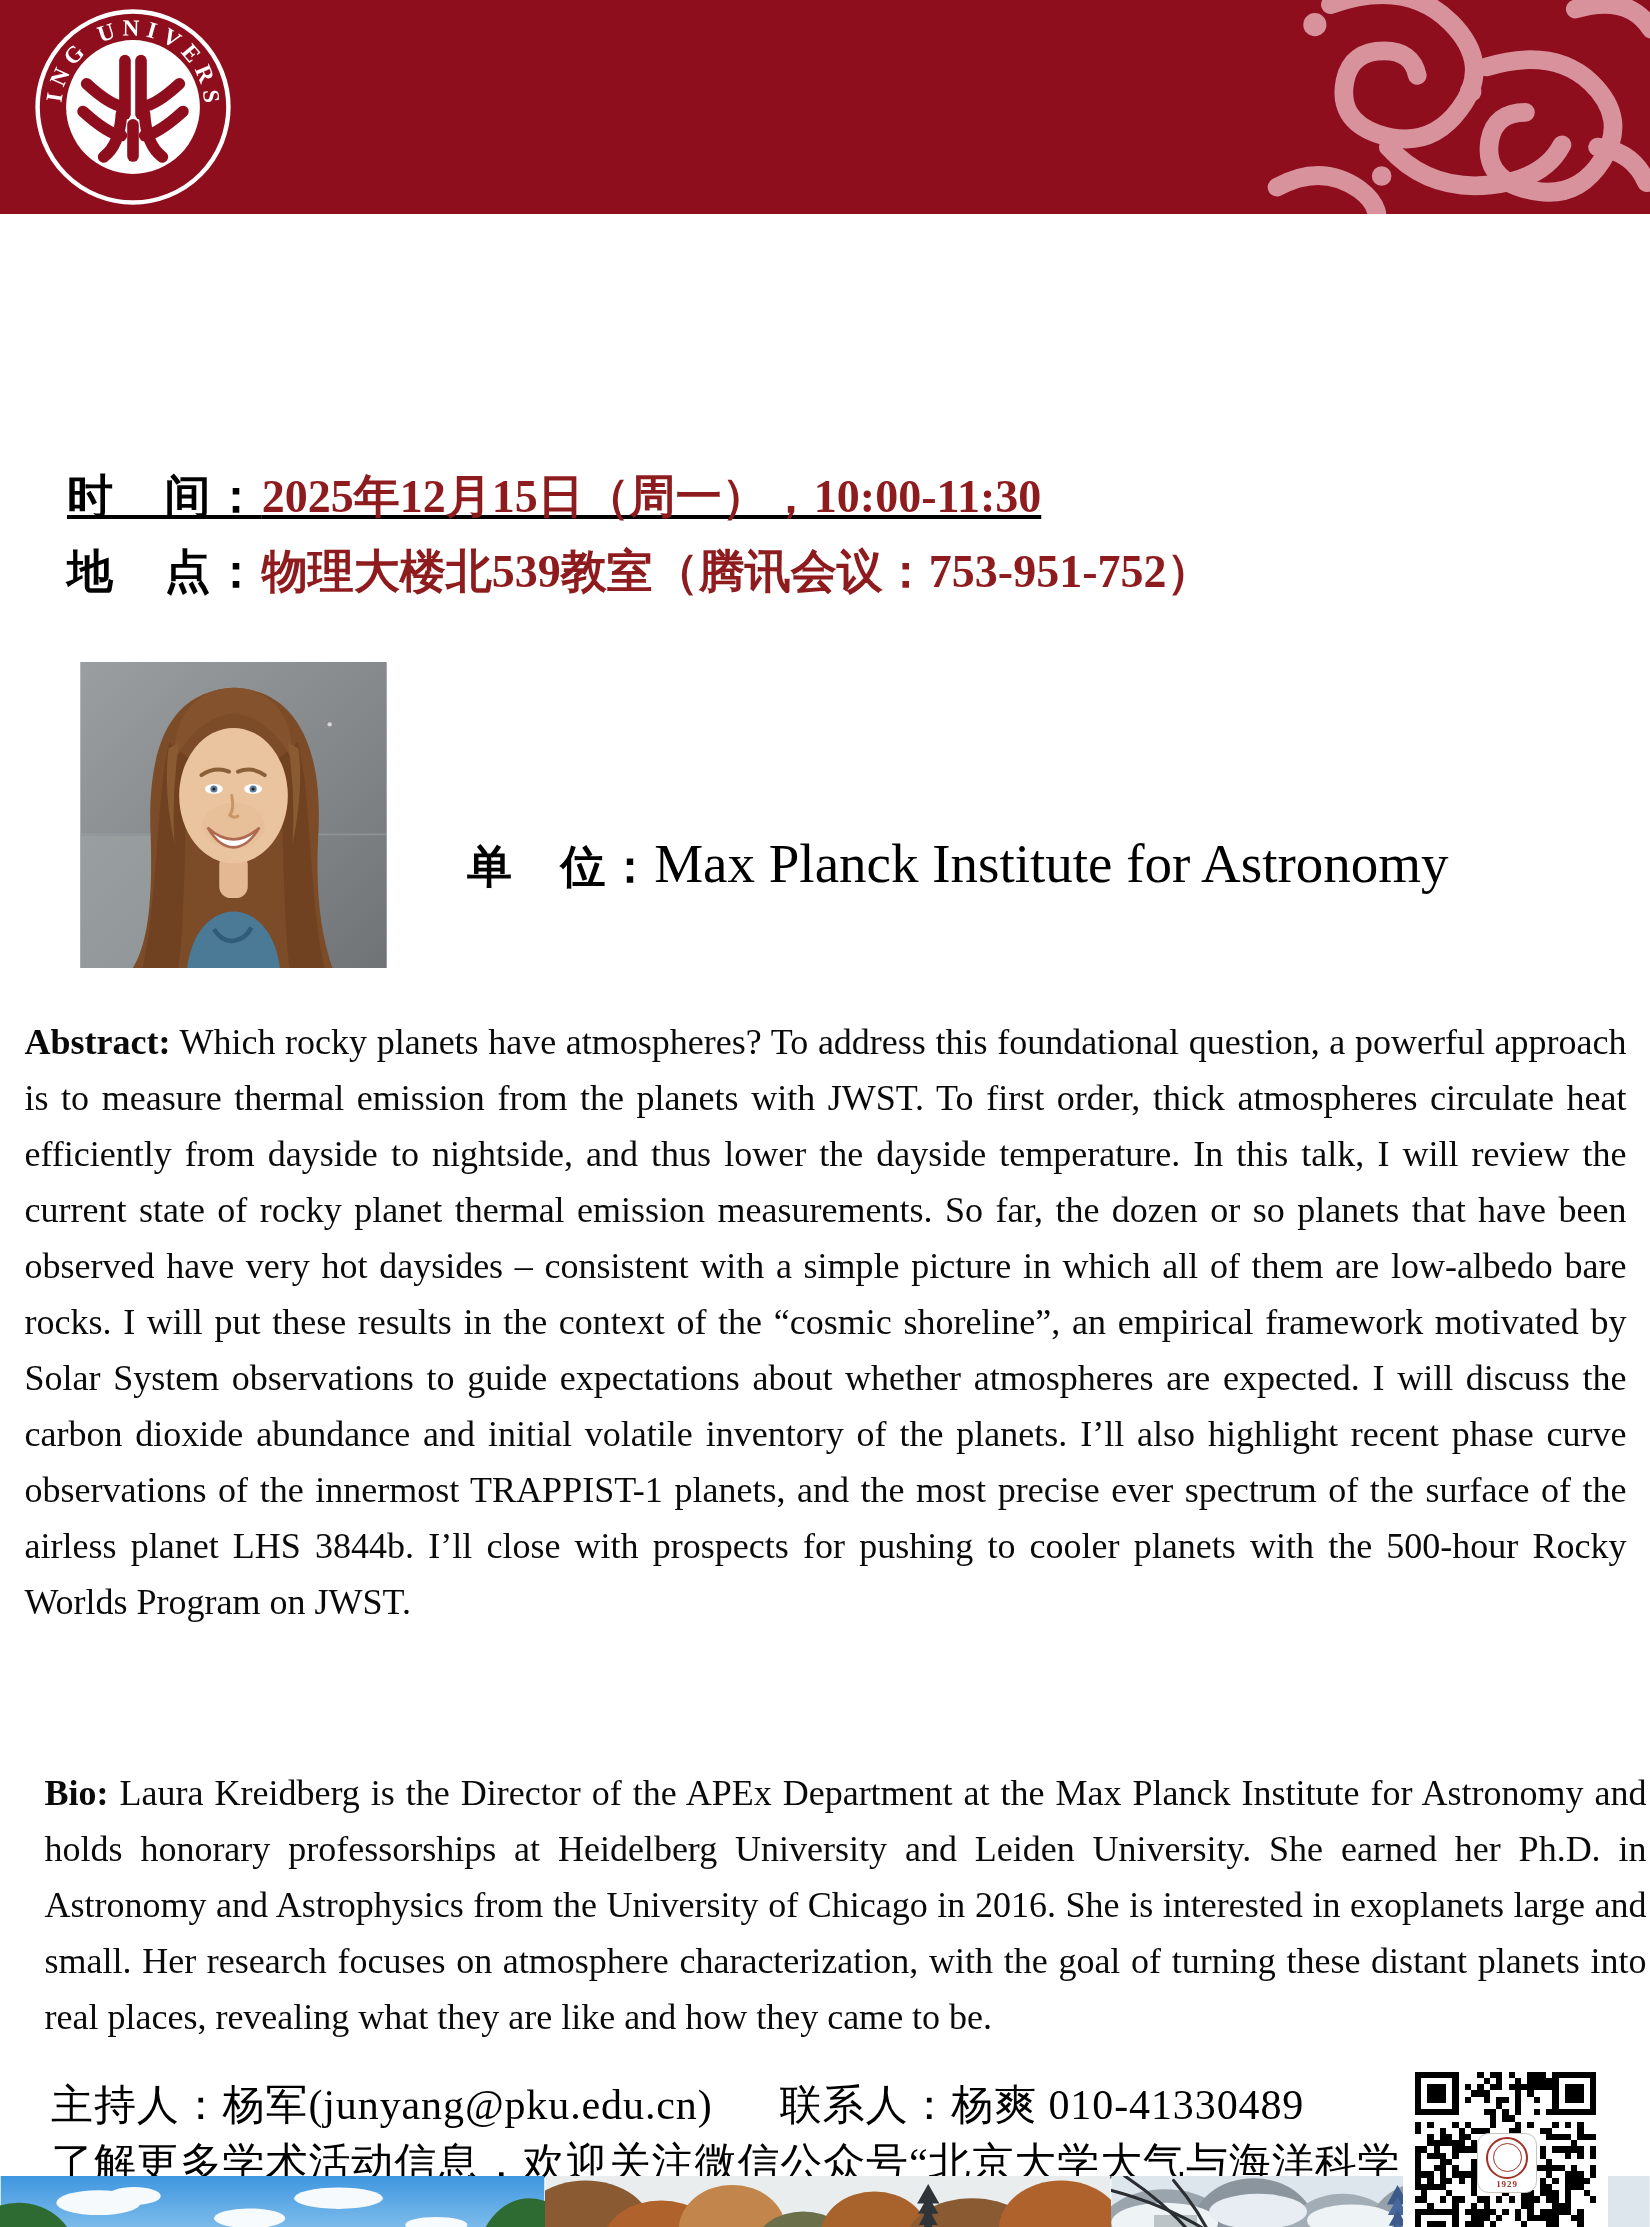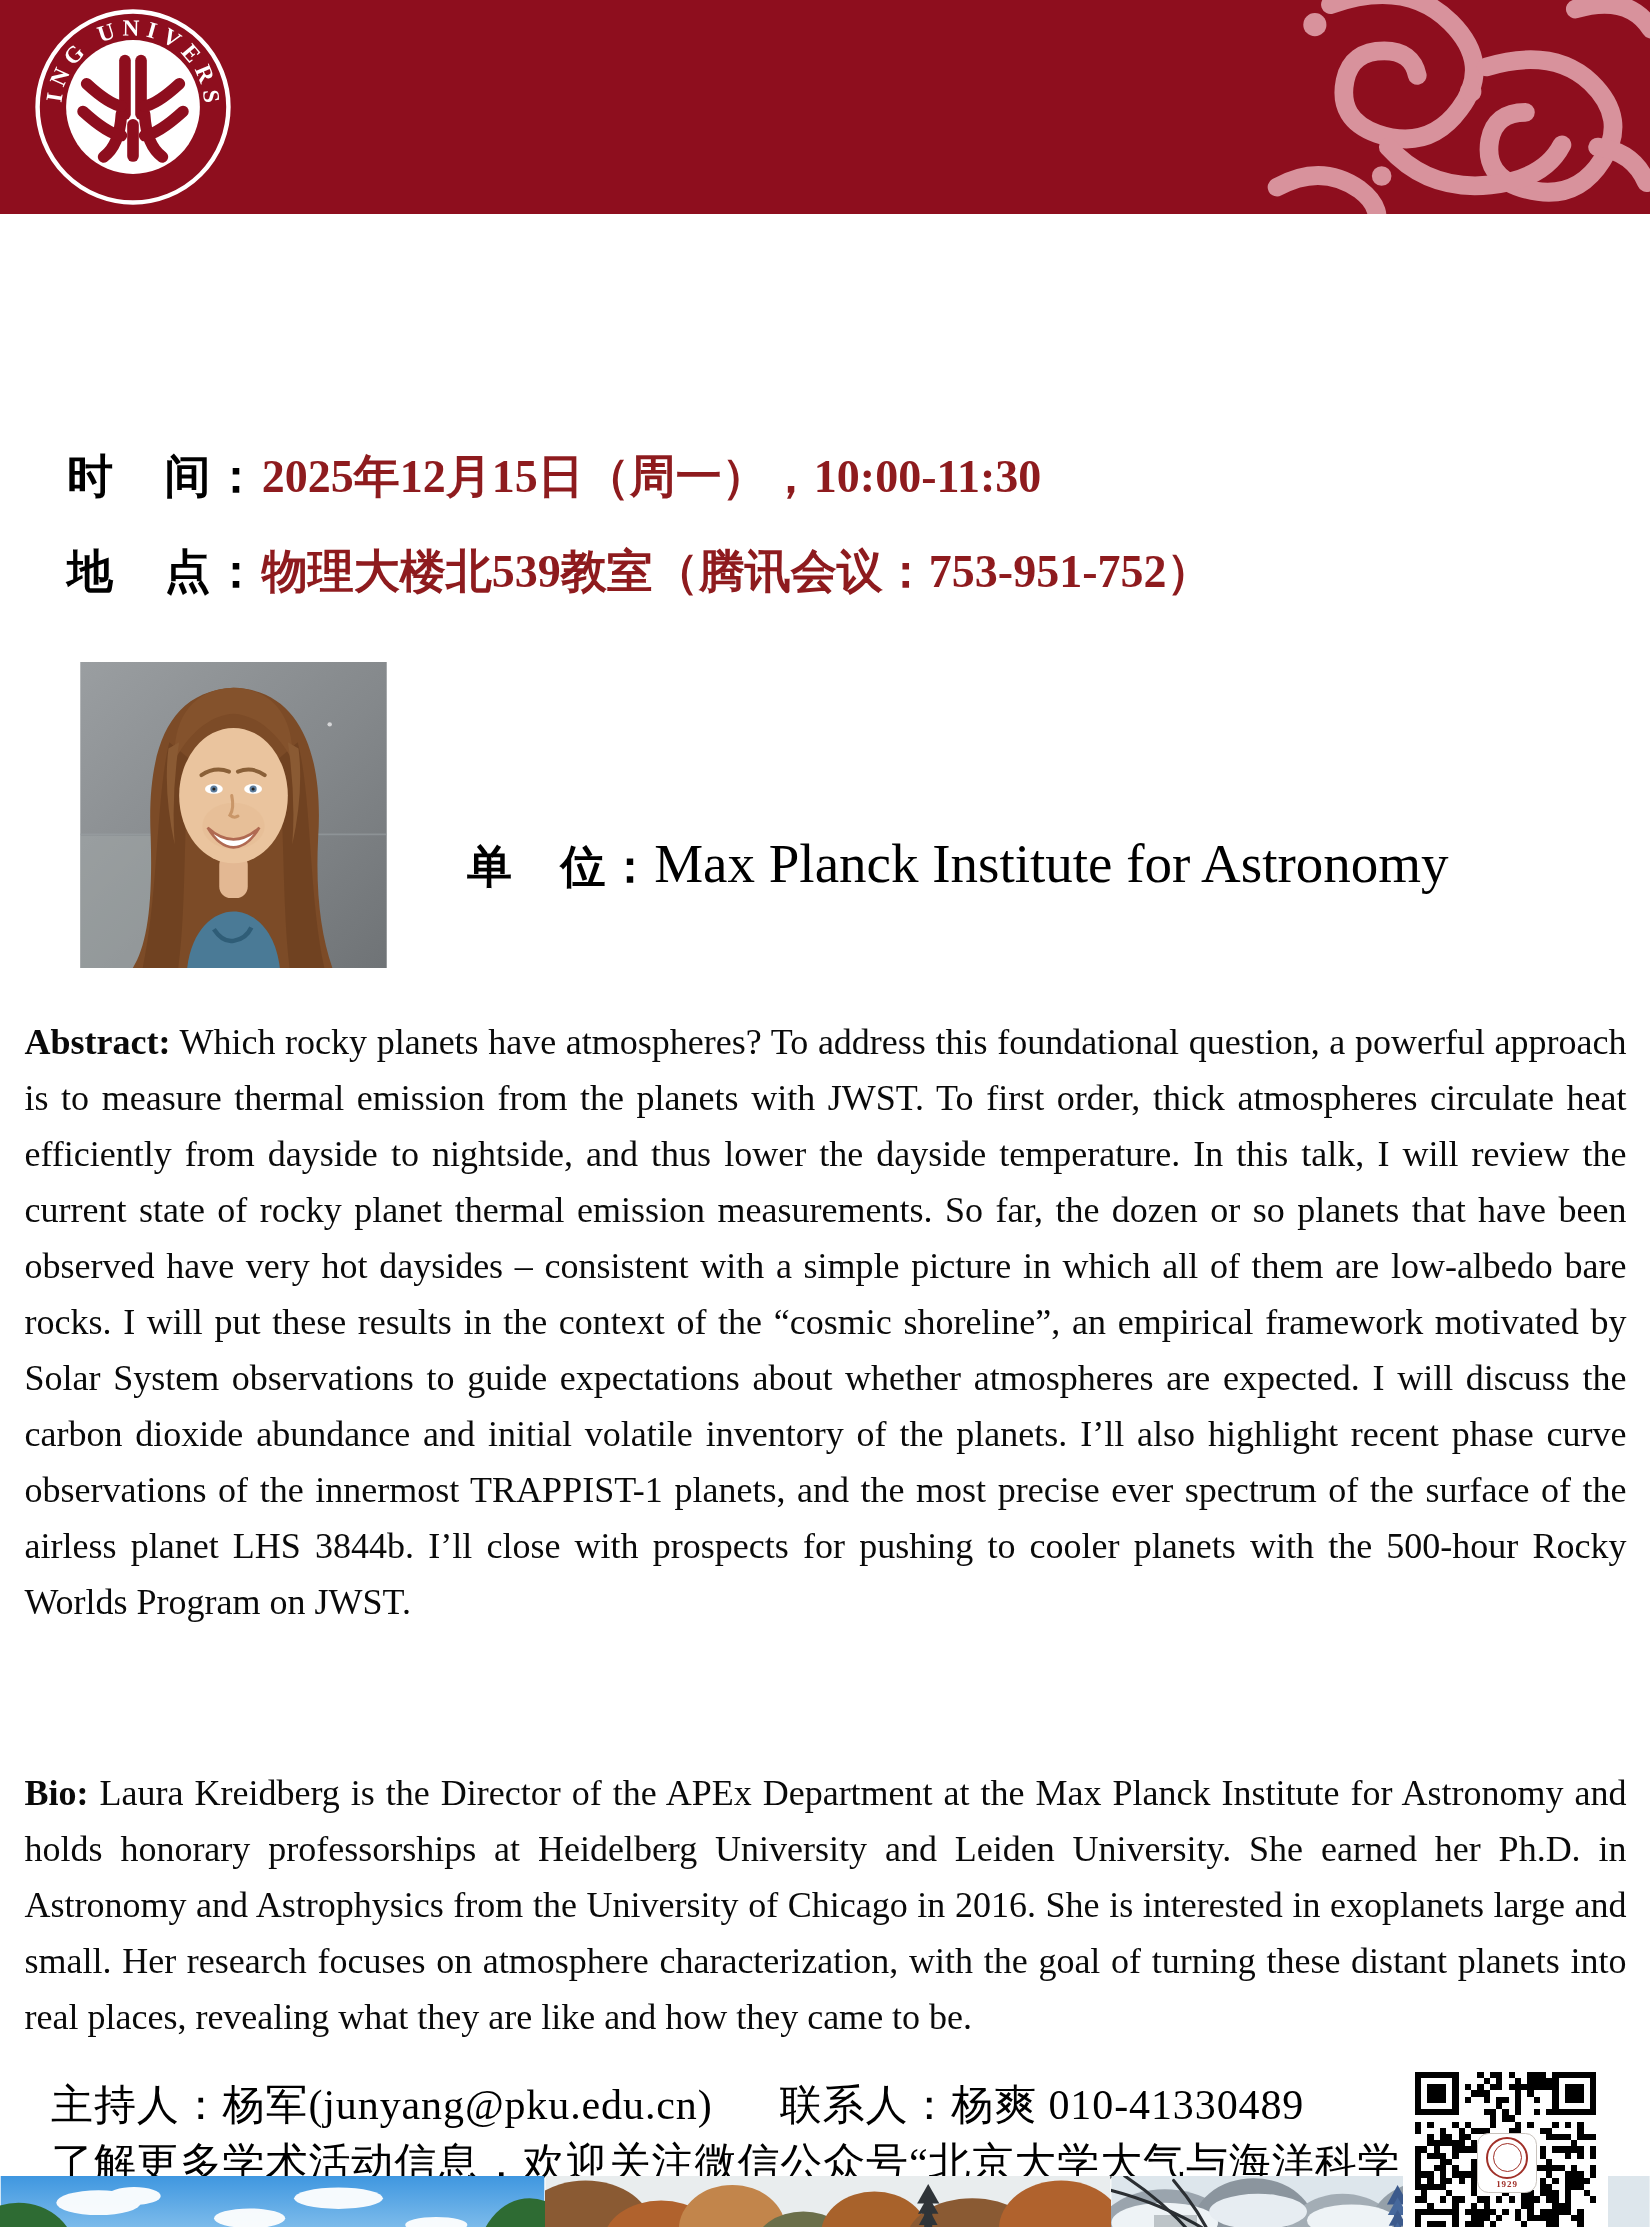--- a/index.html
+++ b/index.html
@@ -20,39 +20,39 @@
   
   .main-title{position:absolute;left:0;top:275px;width:1651px;text-align:center;white-space:nowrap;}
   .main-title span{display:inline-block;font-family:"Liberation Sans", sans-serif;font-weight:bold;
                    font-size:92px;letter-spacing:-1.8px;color:#0A0A8C;transform:scaleX(.80) scaleY(1.06);
                    transform-origin:center top;}
 
   
   .info-row{position:absolute;left:67px;white-space:nowrap;font-weight:bold;font-size:46px;}
   .info-row .lab{color:#000;letter-spacing:2.7px;}
   .info-row .val{color:#8E1B1E;}
-  .info-row.r1{top:446px;}
+  .info-row.r1{top:466px;text-decoration:underline;}
   .info-row.r2{top:541px;}
 
   
   .portrait{position:absolute;left:80px;top:662px;width:307px;height:306px;}
   .speaker-row{position:absolute;left:467px;white-space:nowrap;display:flex;align-items:baseline;}
   .speaker-row .lab{font-size:45px;font-weight:bold;color:#000;letter-spacing:1.8px;}
   .speaker-row.r1{top:693px;}
   .speaker-row.r1 .val{font-family:"Liberation Sans", sans-serif;font-weight:bold;font-size:77px;
                        color:#8E1B1E;letter-spacing:-0.9px;transform:scaleX(.94);transform-origin:left bottom;}
   .speaker-row.r2{top:832px;}
   .speaker-row.r2 .val{font-size:55px;color:#000;}
 
   
   .para{position:absolute;left:24.5px;width:1602px;font-size:36px;line-height:56px;
         text-align:justify;color:#0a0a0a;}
   .para b{font-weight:bold;}
   .para.abstract{top:978px;}
-  .para.bio{top:1729px;}
+  .para.bio{top:1729px;margin-left:20px;}
 
   
   .footer-line{position:absolute;left:51px;white-space:nowrap;color:#000;font-size:42px;letter-spacing:0.9px;}
   .footer-line.f1{top:2077px;}
   .footer-line.f1 .contact{margin-left:67px;}
   .footer-line.f2{top:2135px;}
 
   
   .qr-panel{position:absolute;left:1403px;top:2056px;width:205px;height:217px;background:#fff;z-index:6;}
   .qr-grid{position:absolute;left:12px;top:15.6px;width:181px;height:181px;

